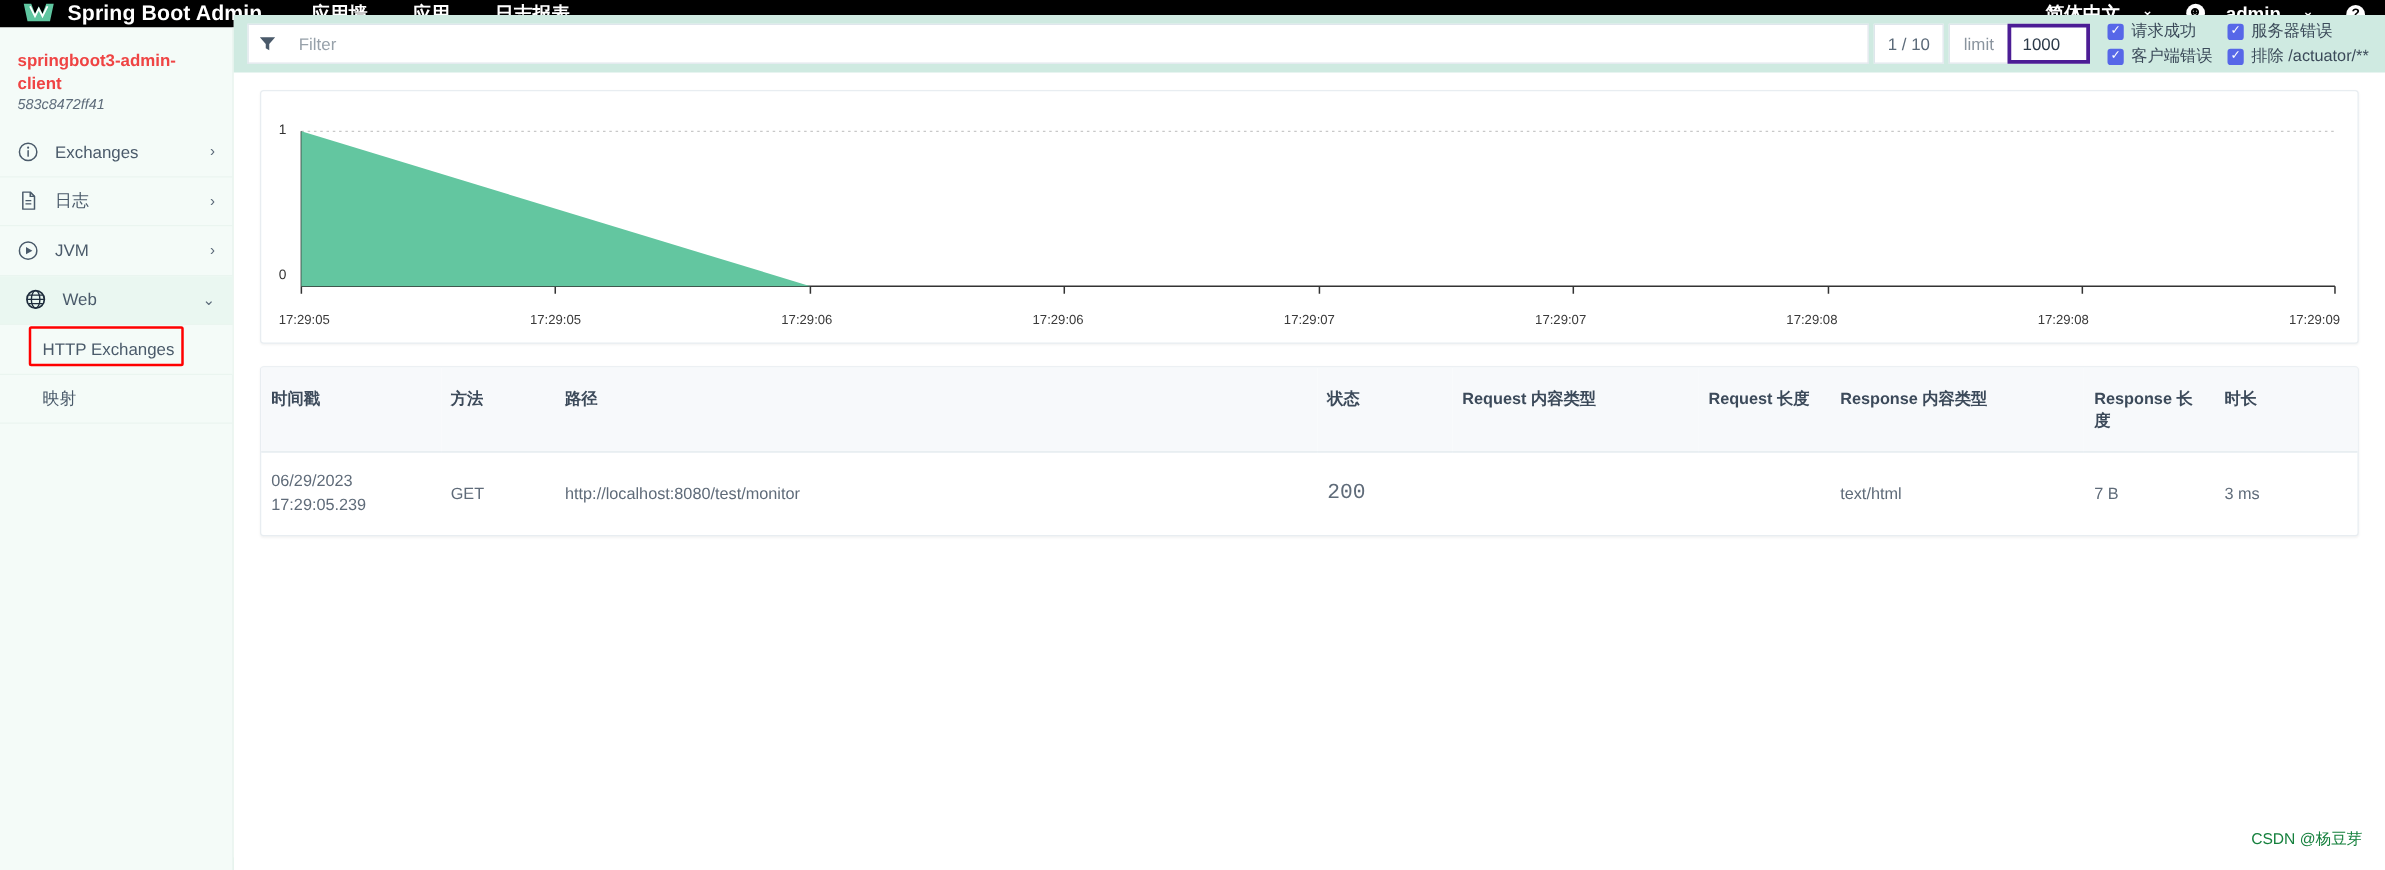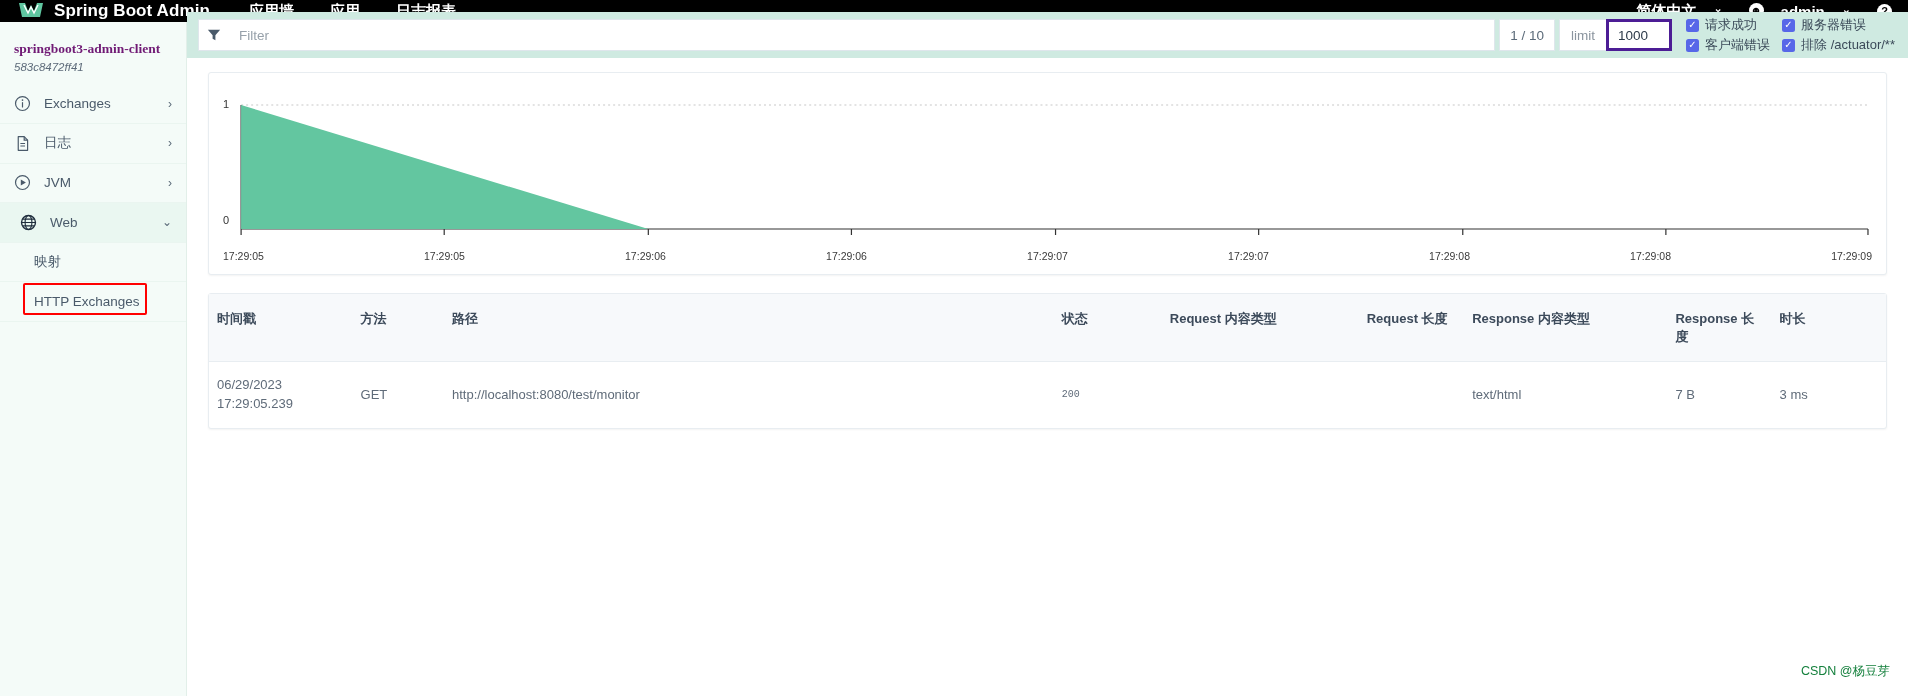--- a/index.html
+++ b/index.html
@@ -33,21 +33,21 @@
     font-size: 11px; font-weight: 700;
   }
 
   
   .sidebar {
     position: absolute; top: 22px; left: 0; width: 187px; height: 674px;
     background: #f4fbf8;
     border-right: 1px solid #e2efe9;
   }
   .app-head { padding: 18px 14px 12px 14px; }
-  .app-name { font-size: 13.5px; font-weight: 700; color: #701a75; line-height: 1.3; font-family: Liberation Serif, serif; }
+  .app-name { font-size: 13.5px; font-weight: 700; color: #ef4444; line-height: 1.3; }
   .app-id { font-size: 11.5px; font-style: italic; color: #5d6b7a; margin-top: 3px; }
 
   .nav-item {
     display: flex; align-items: center;
     height: 39.5px; padding: 0 14px;
     color: #4a5a6a; font-size: 13.5px; cursor: pointer;
     border-bottom: 1px solid #eaf5f0;
   }
   .nav-item.active { background: #eaf7f1; padding-left: 20px; }
   .nav-ico { width: 21px; display: flex; align-items: center; justify-content: flex-start; flex: 0 0 21px; color: #3c4a5a; }
@@ -148,21 +148,21 @@
   table { width: 100%; border-collapse: collapse; table-layout: fixed; }
   thead tr { background: #f7f9fb; border-bottom: 1px solid #e8edf1; }
   th {
     text-align: left; font-size: 13px; font-weight: 700; color: #3c4a5a;
     padding: 16px 8px; vertical-align: top; line-height: 1.35;
   }
   td {
     font-size: 13px; color: #5f6b79; padding: 14px 8px;
     vertical-align: middle; line-height: 1.45;
   }
-  td.mono { font-family: "Liberation Mono", "DejaVu Sans Mono", monospace; font-size: 10px; }
+  td.mono { font-family: "Liberation Mono", "DejaVu Sans Mono", monospace; font-size: 17px; }
   .ts-line { display: block; }
 
   
   .c-ts   { width: 113px; }
   .c-mth  { width: 72px; }
   .c-path { width: 480px; }
   .c-st   { width: 85px; }
   .c-rqct { width: 155px; }
   .c-rqln { width: 83px; }
   .c-rsct { width: 160px; }
@@ -256,27 +256,27 @@
         <svg width="17" height="17" viewBox="0 0 20 20">
             <circle cx="10" cy="10" r="8.2" fill="none" stroke="#1f2d3d" stroke-width="1.6"></circle>
             <ellipse cx="10" cy="10" rx="4" ry="8.2" fill="none" stroke="#1f2d3d" stroke-width="1.3"></ellipse>
             <path d="M2 10 H18 M3.2 6 H16.8 M3.2 14 H16.8" stroke="#1f2d3d" stroke-width="1.3"></path>
           </svg>
       </span>
       <span class="nav-label">Web</span>
       <span class="nav-arrow">⌄</span>
     </div>
 
-    <div class="sub-item">
-      <span>映射</span>
-    </div>
-
     <div class="sub-item highlighted">
       <span>HTTP Exchanges</span>
       <span class="redbox"></span>
+    </div>
+
+    <div class="sub-item">
+      <span>映射</span>
     </div>
 
   </div>
 
   <div class="main">
 
     <div class="filterbar">
       <div class="filter-icon-box">
         <svg width="14" height="14" viewBox="0 0 16 16">
             <path d="M1 2 H15 L9.6 8.2 V14 L6.4 12.2 V8.2 Z" fill="#4a5a6a"></path>

